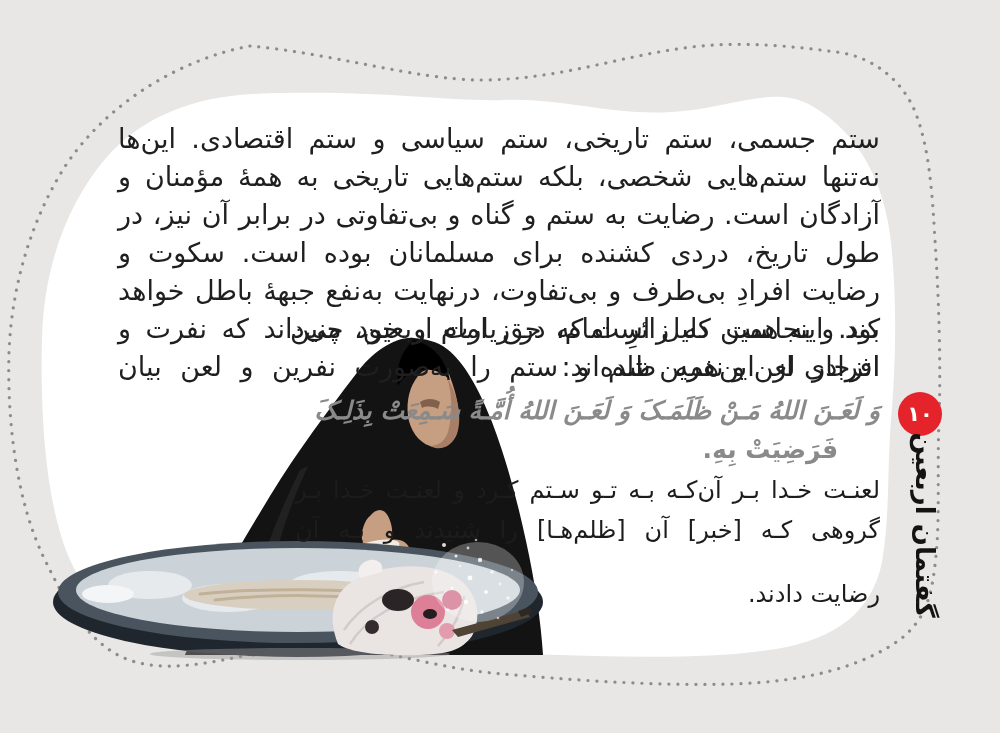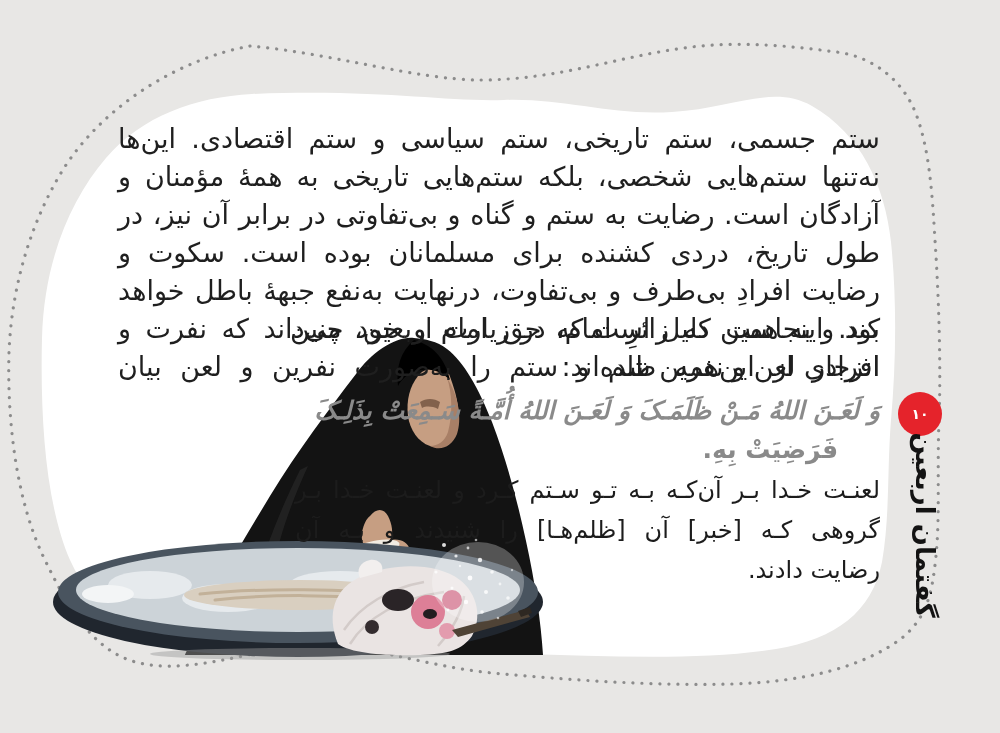--- a/index.html
+++ b/index.html
@@ -17,26 +17,26 @@
   }
   .para.fill{text-align-last:justify;}
   .quote-line{
     font-size:25px;font-weight:bold;color:#8a8a8a;
     white-space:nowrap;text-align:right;line-height:38px;
   }
   .t-line{
     font-size:24px;line-height:40px;color:#1c1c1c;
     text-align:justify;text-align-last:justify;
   }
-  .t-line.last{text-align:left;text-align-last:right;}
+  .t-line.last{text-align:left;text-align-last:right;margin-top:24px;}
   .page-badge{
     position:absolute;left:898px;top:392px;width:44px;height:44px;
     background:#e5232b;border-radius:50%;
     display:flex;align-items:center;justify-content:center;
-    color:#ffffff;font-size:14px;font-weight:bold;
+    color:#ffffff;font-size:21px;font-weight:bold;
   }
   .calligraphy{
     position:absolute;left:925px;top:525px;width:0;height:0;
     display:flex;align-items:center;justify-content:center;
   }
   .calligraphy span{
     transform:rotate(90deg);
     white-space:nowrap;
     font-size:26px;font-weight:bold;color:#131313;
     letter-spacing:1px;

